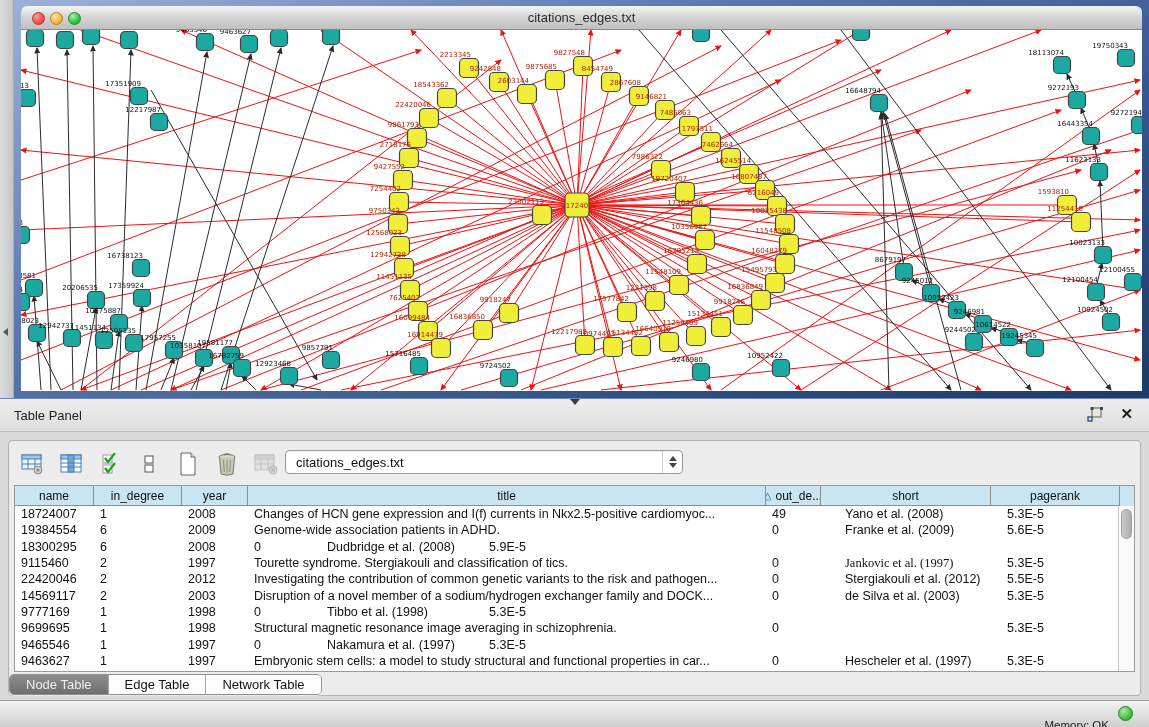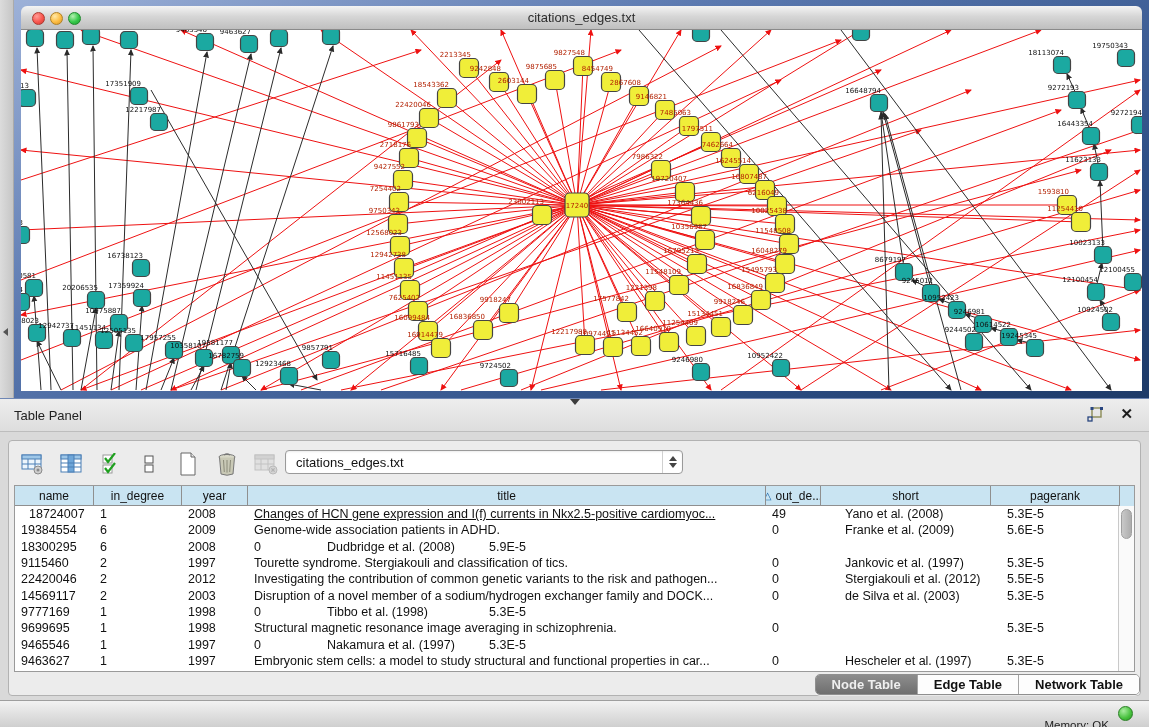--- a/index.html
+++ b/index.html
@@ -59,21 +59,21 @@
     display:flex; align-items:center; justify-content:center; gap:4px; overflow:hidden; white-space:nowrap; cursor:pointer; background:#c9e4f2; }
   .sort-tri { color:#1a66a8; font-size:10px; line-height:10px; }
   .tbl-rows { position:absolute; left:0; top:20px; width:1105px; }
   .tr { display:flex; height:16.3px; cursor:pointer; }
   .td { font-size:12.5px; color:#111; white-space:nowrap; overflow:hidden; display:flex; align-items:center; }
   .vscroll { position:absolute; right:0px; top:20px; width:16px; height:165px; background:#fafafa; border-left:1px solid #c9c9c9; }
   .vthumb { position:absolute; left:2px; top:3px; width:11px; height:30px; border-radius:6px;
     background:linear-gradient(90deg,#c9c9c9,#adadad); border:1px solid #9f9f9f; cursor:pointer; }
 
   
-  .tabs { position:absolute; left:0; right:0; top:233px; display:flex; justify-content:flex-end;font-weight:bold; }
+  .tabs { position:absolute; left:0; right:0; top:233px; display:flex; justify-content:flex-start; }
   .seg { display:flex; border:1px solid #8f8f8f; border-radius:5px; overflow:hidden; height:21px;
     box-shadow:0 1px 0 rgba(255,255,255,.7); }
   .seg-btn { padding:0 16px; font-size:13px; display:flex; align-items:center; background:#fdfdfd; color:#111;
     border-right:1px solid #a5a5a5; cursor:pointer; }
   .seg-btn:last-child { border-right:none; }
   .seg-btn.active { background:linear-gradient(#8d8d8d,#6f6f6f); color:#efefef; }
 
   
   .status-bar { position:absolute; left:0; top:700px; width:1149px; height:27px;
     background:linear-gradient(#f2f2f2,#cfcfcf); border-top:1px solid #9e9e9e; }
@@ -780,24 +780,24 @@
           </div>
           <div class="th" style="width: 170px;">
             <span>short</span>
           </div>
           <div class="th" style="width: 129px;">
             <span>pagerank</span>
           </div>
         </div>
       <div class="tbl-rows" id="tbl-rows">
           <div class="tr">
-            <div class="td" style="width: 79px; padding-left: 14px;">18724007</div>
+            <div class="td" style="width: 79px; padding-left: 6px;">18724007</div>
             <div class="td" style="width: 88px; padding-left: 6px;">1</div>
             <div class="td" style="width: 66px; padding-left: 6px;">2008</div>
-            <div class="td" style="width: 518px; padding-left: 6px; text-decoration: underline;">Changes of HCN gene expression and I(f) currents in Nkx2.5-positive cardiomyoc...</div>
+            <div class="td" style="width: 518px; padding-left: 6px;">Changes of HCN gene expression and I(f) currents in Nkx2.5-positive cardiomyoc...</div>
             <div class="td" style="width: 55px; padding-left: 6px;">49</div>
             <div class="td" style="width: 170px; padding-left: 24px;">Yano et al. (2008)</div>
             <div class="td" style="width: 129px; padding-left: 16px;">5.3E-5</div>
           </div>
           <div class="tr">
             <div class="td" style="width: 79px; padding-left: 6px;">19384554</div>
             <div class="td" style="width: 88px; padding-left: 6px;">6</div>
             <div class="td" style="width: 66px; padding-left: 6px;">2009</div>
             <div class="td" style="width: 518px; padding-left: 6px;">Genome-wide association patients in ADHD.</div>
             <div class="td" style="width: 55px; padding-left: 6px;">0</div>
@@ -811,21 +811,21 @@
             <div class="td" style="width: 55px; padding-left: 6px;">0</div>
             <div class="td" style="width: 170px; padding-left: 24px;">Dudbridge et al. (2008)</div>
             <div class="td" style="width: 129px; padding-left: 16px;">5.9E-5</div>
           </div>
           <div class="tr">
             <div class="td" style="width: 79px; padding-left: 6px;">9115460</div>
             <div class="td" style="width: 88px; padding-left: 6px;">2</div>
             <div class="td" style="width: 66px; padding-left: 6px;">1997</div>
             <div class="td" style="width: 518px; padding-left: 6px;">Tourette syndrome. Stergiakouli and classification of tics.</div>
             <div class="td" style="width: 55px; padding-left: 6px;">0</div>
-            <div class="td" style="width: 170px; padding-left: 24px;">Jankovic et al. (1997)</div>
+            <div class="td" style="width: 170px; padding-left: 24px; font-family: Liberation Serif, serif;">Jankovic et al. (1997)</div>
             <div class="td" style="width: 129px; padding-left: 16px;">5.3E-5</div>
           </div>
           <div class="tr">
             <div class="td" style="width: 79px; padding-left: 6px;">22420046</div>
             <div class="td" style="width: 88px; padding-left: 6px;">2</div>
             <div class="td" style="width: 66px; padding-left: 6px;">2012</div>
             <div class="td" style="width: 518px; padding-left: 6px;">Investigating the contribution of common genetic variants to the risk and pathogen...</div>
             <div class="td" style="width: 55px; padding-left: 6px;">0</div>
             <div class="td" style="width: 170px; padding-left: 24px;">Stergiakouli et al. (2012)</div>
             <div class="td" style="width: 129px; padding-left: 16px;">5.5E-5</div>

